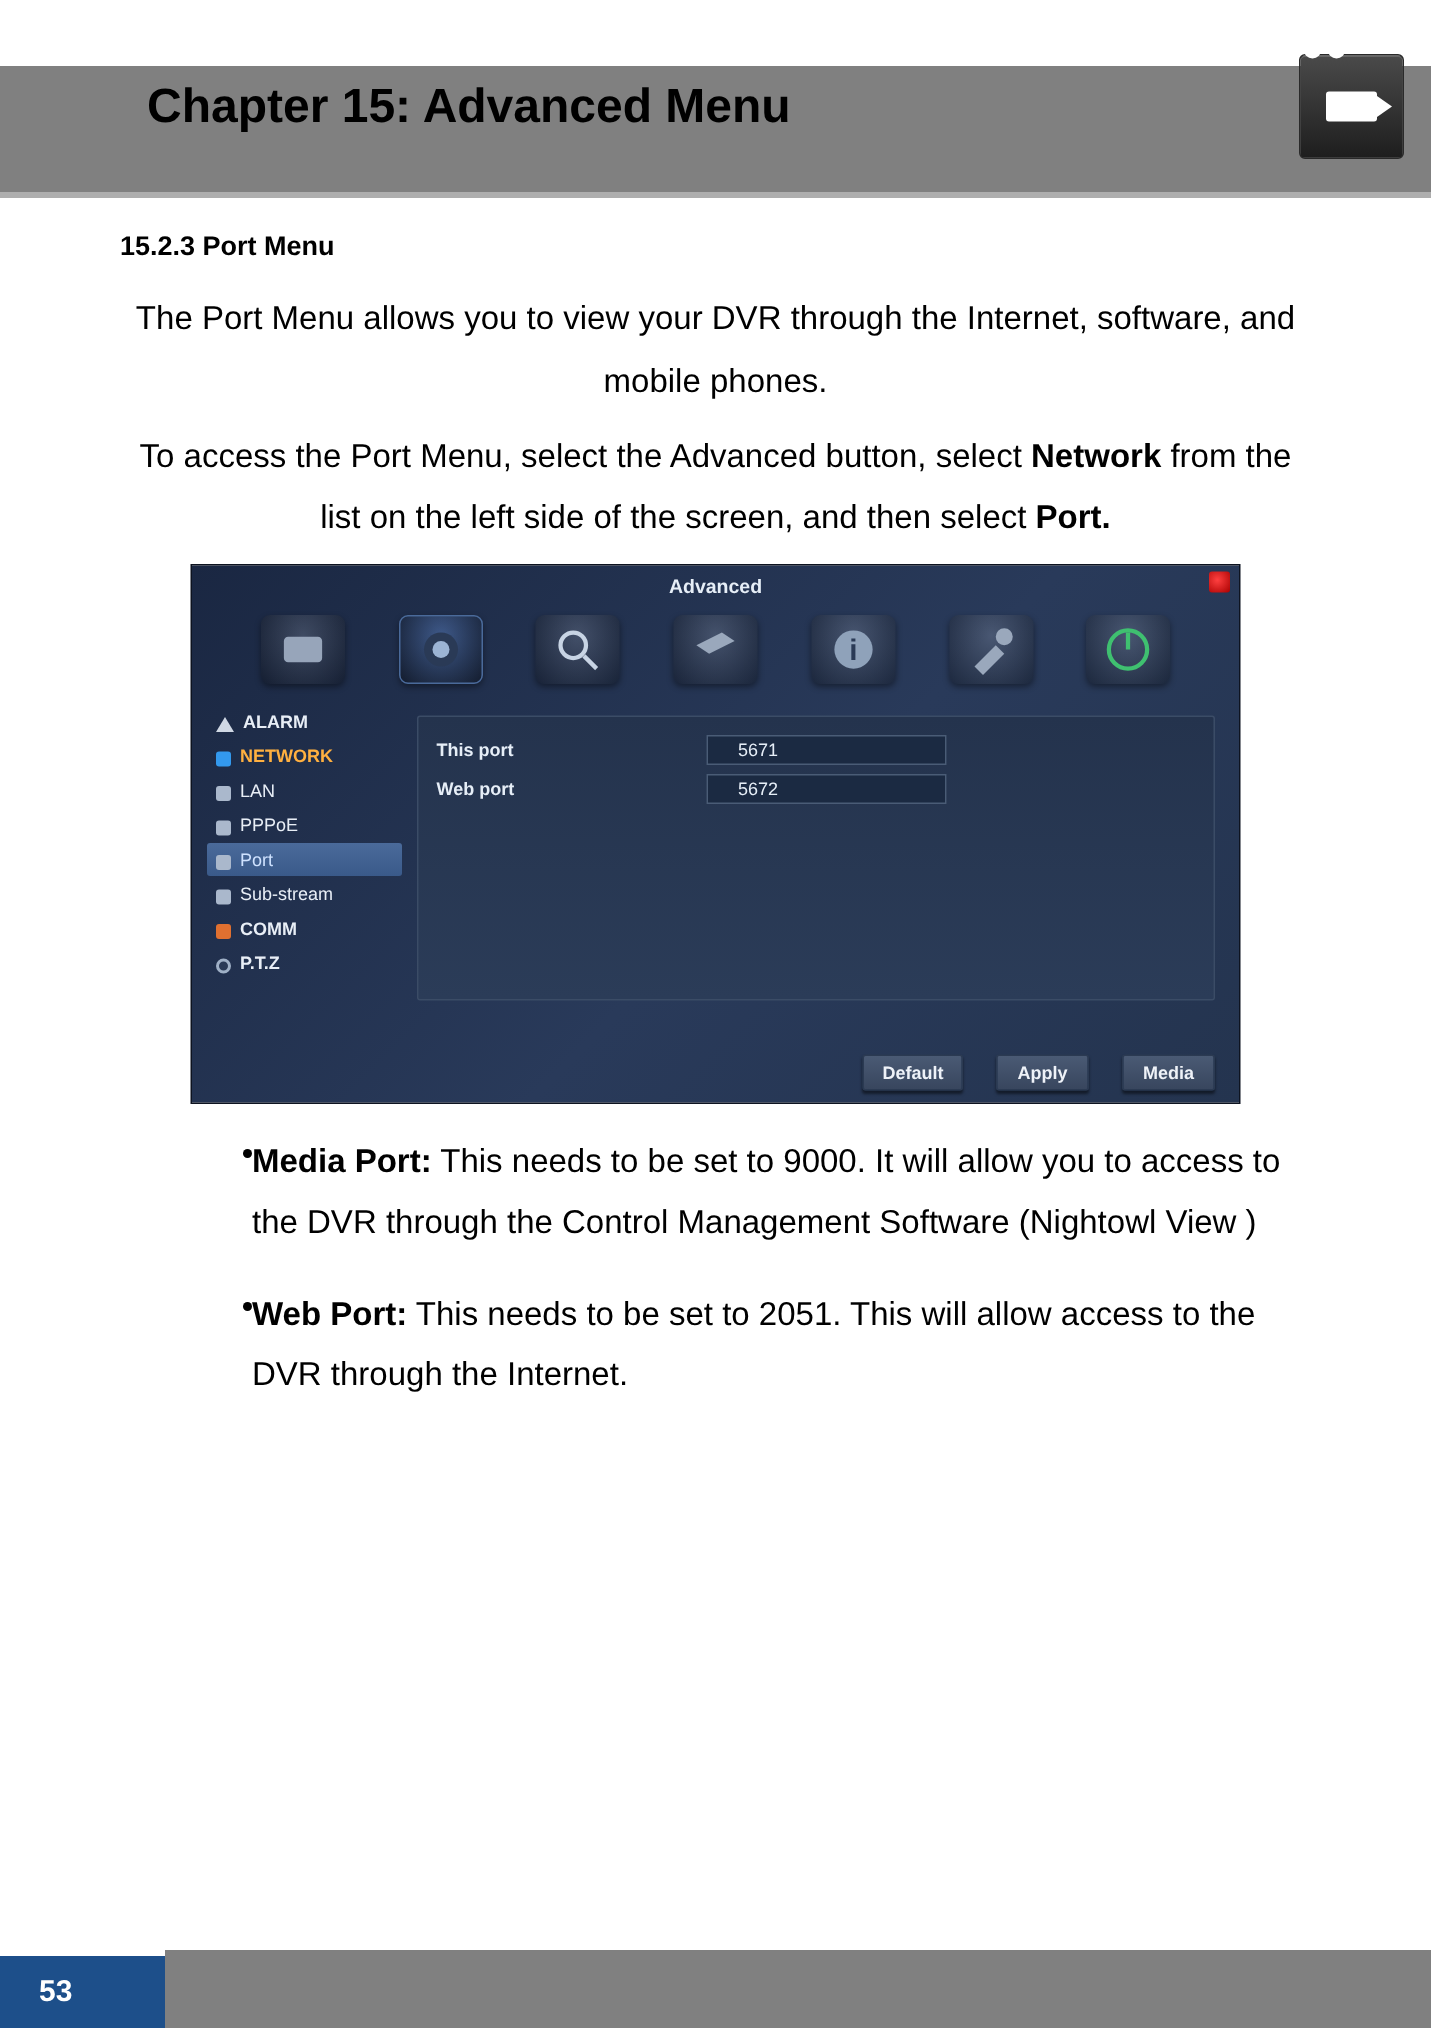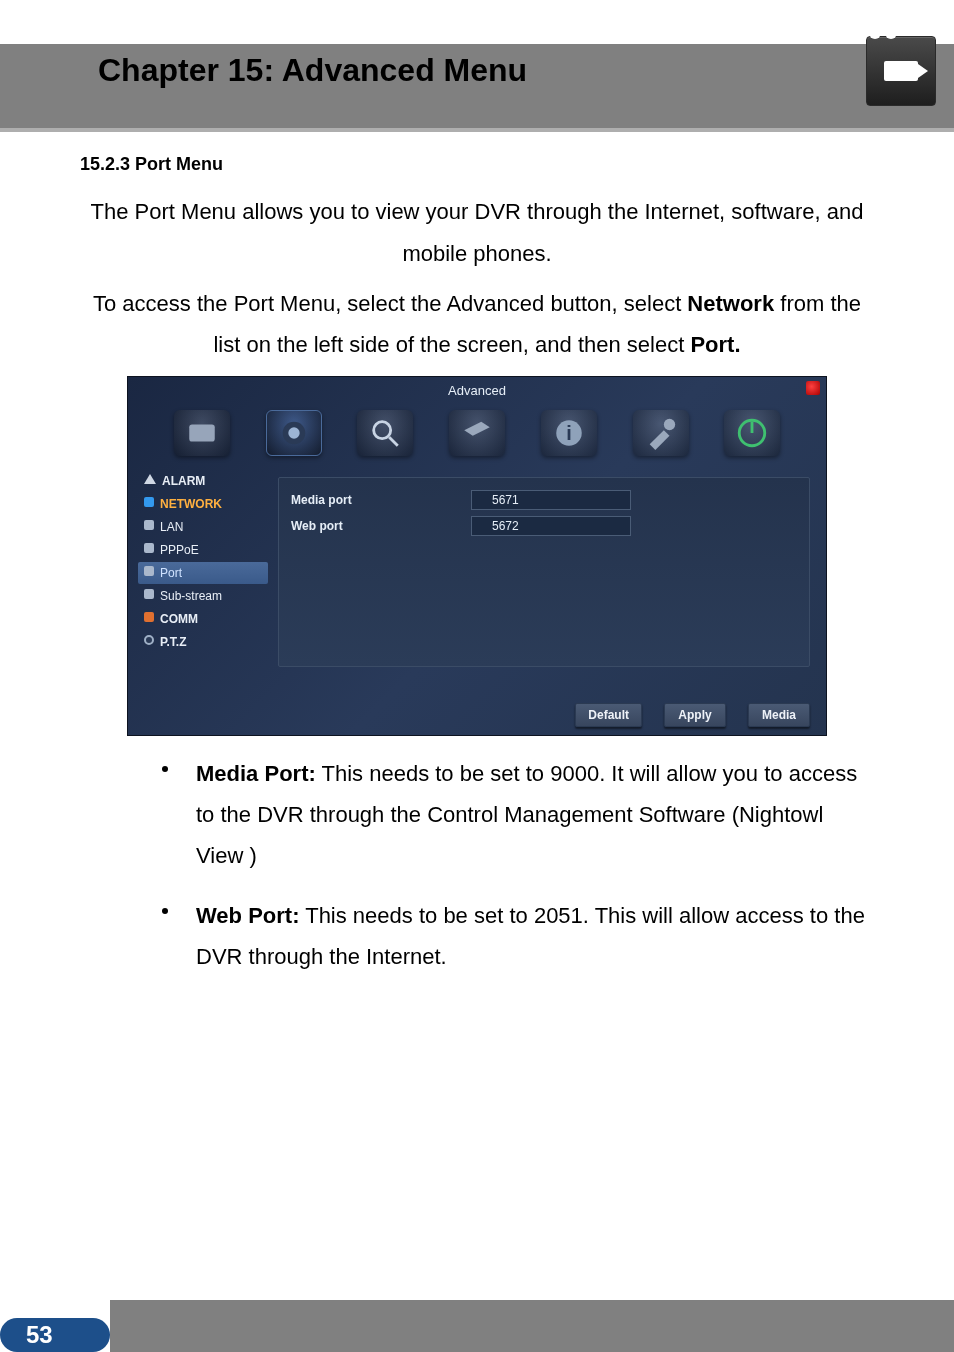--- a/index.html
+++ b/index.html
@@ -15,53 +15,53 @@
   .corner-icon .reel { position:absolute; top:-10px; left:2px; width:12px; height:12px; border-radius:50%; background:#fff; box-shadow: 16px 0 0 #fff; }
 
   
   .body { padding: 22px 80px 0 80px; }
   .sec-title { font-size: 18px; font-weight: bold; margin-bottom: 16px; }
   p.body-text { font-size: 22px; line-height: 1.9; margin-bottom: 8px; text-align: center; }
   .b { font-weight: bold; }
 
   
   .shot { margin: 10px auto 18px auto; width: 700px; height: 360px; background: linear-gradient(135deg,#1a2742 0%, #293a5a 55%, #24344f 100%); border: 1px solid #0d1320; position: relative; color:#d7e3ef; font-family: Arial, sans-serif; font-size: 12px; }
-  .shot-title { position:absolute; top:6px; left:50%; transform:translateX(-50%); font-size:13px; font-weight:normal; color:#e6eef7; }
+  .shot-title { position:absolute; top:6px; left:50%; transform:translateX(-50%); font-size:13px; font-weight:bold; color:#e6eef7; }
   .shot-close { position:absolute; top:4px; right:6px; width:14px; height:14px; background: radial-gradient(circle at 40% 40%, #ff4040, #aa0000); border-radius:2px; }
 
   .topicons { position:absolute; top:26px; left:0; right:0; height:60px; display:flex; align-items:center; justify-content:space-evenly; padding: 0 10px; }
   .topicons .ti { width:56px; height:46px; border-radius:6px; background: radial-gradient(ellipse at 50% 30%, rgba(255,255,255,0.15), rgba(0,0,0,0.3)); display:flex; align-items:center; justify-content:center; box-shadow: 0 2px 4px rgba(0,0,0,0.4); }
   .topicons .ti.active { background: radial-gradient(ellipse at 50% 30%, rgba(120,170,255,0.35), rgba(0,0,0,0.4)); border:1px solid #4a6a9a; }
   .ti svg { width:34px; height:34px; }
 
   .sidebar { position:absolute; top:92px; left:10px; width:130px; }
-  .sidebar .item { padding:4px 6px; margin:1px 0; font-size:12px; color:#e8eef6; display:flex; align-items:flex-start; gap:6px; }
+  .sidebar .item { padding:4px 6px; margin:1px 0; font-size:12px; color:#e8eef6; display:flex; align-items:flex-end; gap:6px; }
   .sidebar .item .bullet { width:10px; height:10px; background:#aab8cc; border-radius:2px; flex:0 0 auto; }
   .sidebar .item.cat { font-weight:bold; }
   .sidebar .item.network { color:#ffb040; }
   .sidebar .item.network .bullet { background:#3399ee; }
   .sidebar .item.active { background: linear-gradient(#4a6a9a,#3a5a8a); color:#cfe2ff; border-radius:2px; }
   .sidebar .item.alarm .tri { width:0;height:0;border-left:6px solid transparent;border-right:6px solid transparent;border-bottom:10px solid #d0d8e4;}
 
   .form-area { position:absolute; top:100px; left:150px; right:16px; background: linear-gradient(180deg,#24334d,#2b3c58); border:1px solid #3b4c66; border-radius:2px; padding:6px 12px 10px 12px; height: 190px; }
   .form-row { display:flex; align-items:center; margin:6px 0; }
   .form-row .lbl { width:180px; font-size:12px; font-weight:bold; color:#e6eef7; }
   .form-row .val { width:160px; border:1px solid #4a5c76; background:#1b2a42; padding:2px 20px; font-size:12px; color:#e6eef7; }
 
   .btnrow { position:absolute; right:16px; bottom:8px; display:flex; gap:22px; }
   .btnrow .btn { min-width:62px; padding:4px 12px; background: linear-gradient(#4a5a74,#38465e); border:1px solid #2b3a52; border-radius:2px; font-size:12px; font-weight:bold; color:#eef2f8; text-align:center; box-shadow: 0 2px 2px rgba(0,0,0,0.5); }
 
   
   .list { margin: 8px 0 0 82px; }
-  .list .li { display:flex; gap:28px; margin: 10px 0 20px 0; }
+  .list .li { display:flex; gap:0; margin: 10px 0 20px 0; }
   .list .dot { width:6px; height:6px; border-radius:50%; background:#000; margin-top:12px; flex:0 0 auto; }
   .list .txt { font-size:22px; line-height:1.85; }
 
   
-  .footer { position:absolute; bottom:0; left:0; height:34px; background:#1d4f8a; width:110px; color:#fff; font-size:24px; font-weight:bold; display:flex; align-items:center; padding-left:26px;border-radius:19px; }
+  .footer { position:absolute; bottom:0; left:0; height:48px; background:#1d4f8a; width:110px; color:#fff; font-size:20px; font-weight:bold; display:flex; align-items:center; padding-left:26px; }
   .footer-stripe { position:absolute; bottom:0; left:110px; right:0; height:52px; background:#808080; }
 </style>
 </head>
 <body>
 <div class="page">
 
   <div class="header-band">
     <div class="title">Chapter 15: Advanced Menu</div>
     <div class="corner-icon">
       <div class="reel"></div>
@@ -155,21 +155,21 @@
             <span>COMM</span>
           </div>
         <div class="item cat">
             <span class="bullet" style="border-radius:50%; background:#2a3a56; border:2px solid #9fb0c6;"></span>
             <span>P.T.Z</span>
           </div>
       </div>
 
       <div class="form-area">
         <div class="form-row">
-          <div class="lbl">Media port</div>
+          <div class="lbl">This port</div>
           <div class="val">5671</div>
         </div>
         <div class="form-row">
           <div class="lbl">Web port</div>
           <div class="val">5672</div>
         </div>
       </div>
 
       <div class="btnrow">
         <div class="btn">Default</div>

